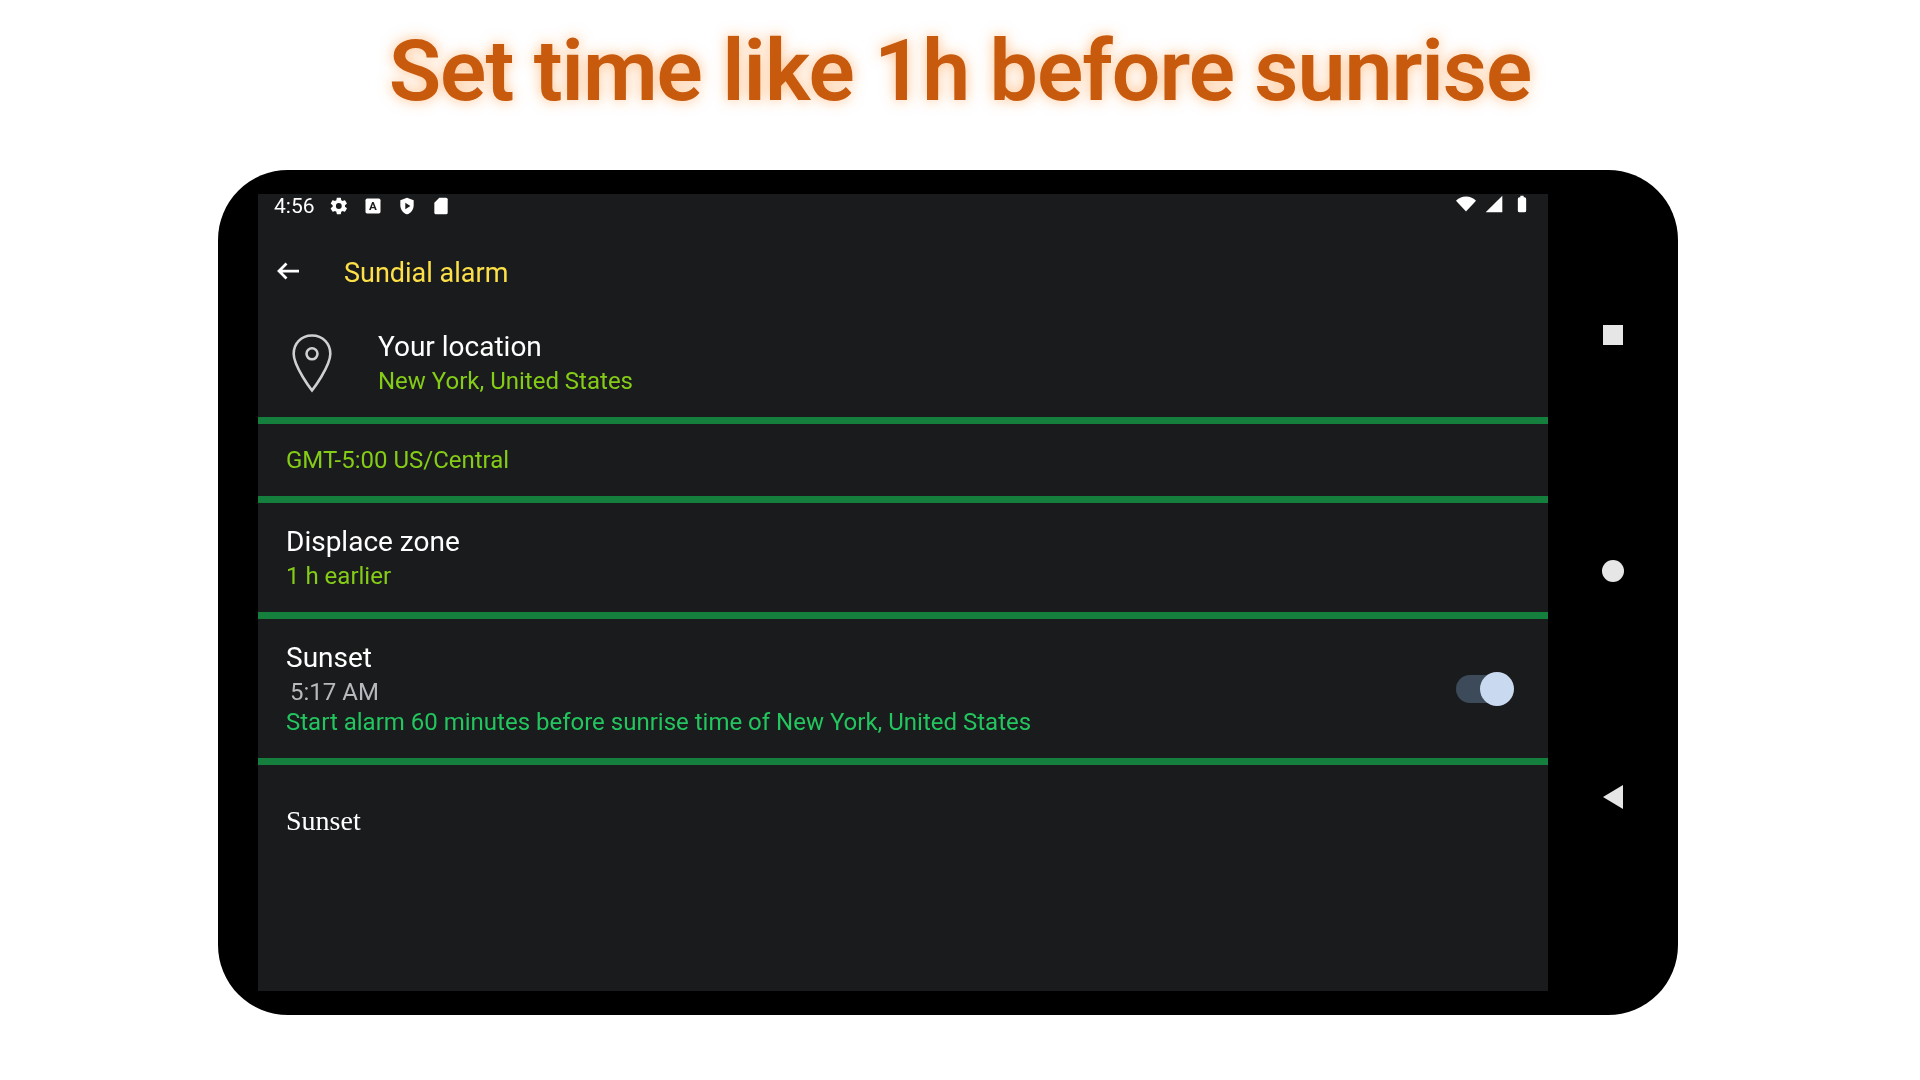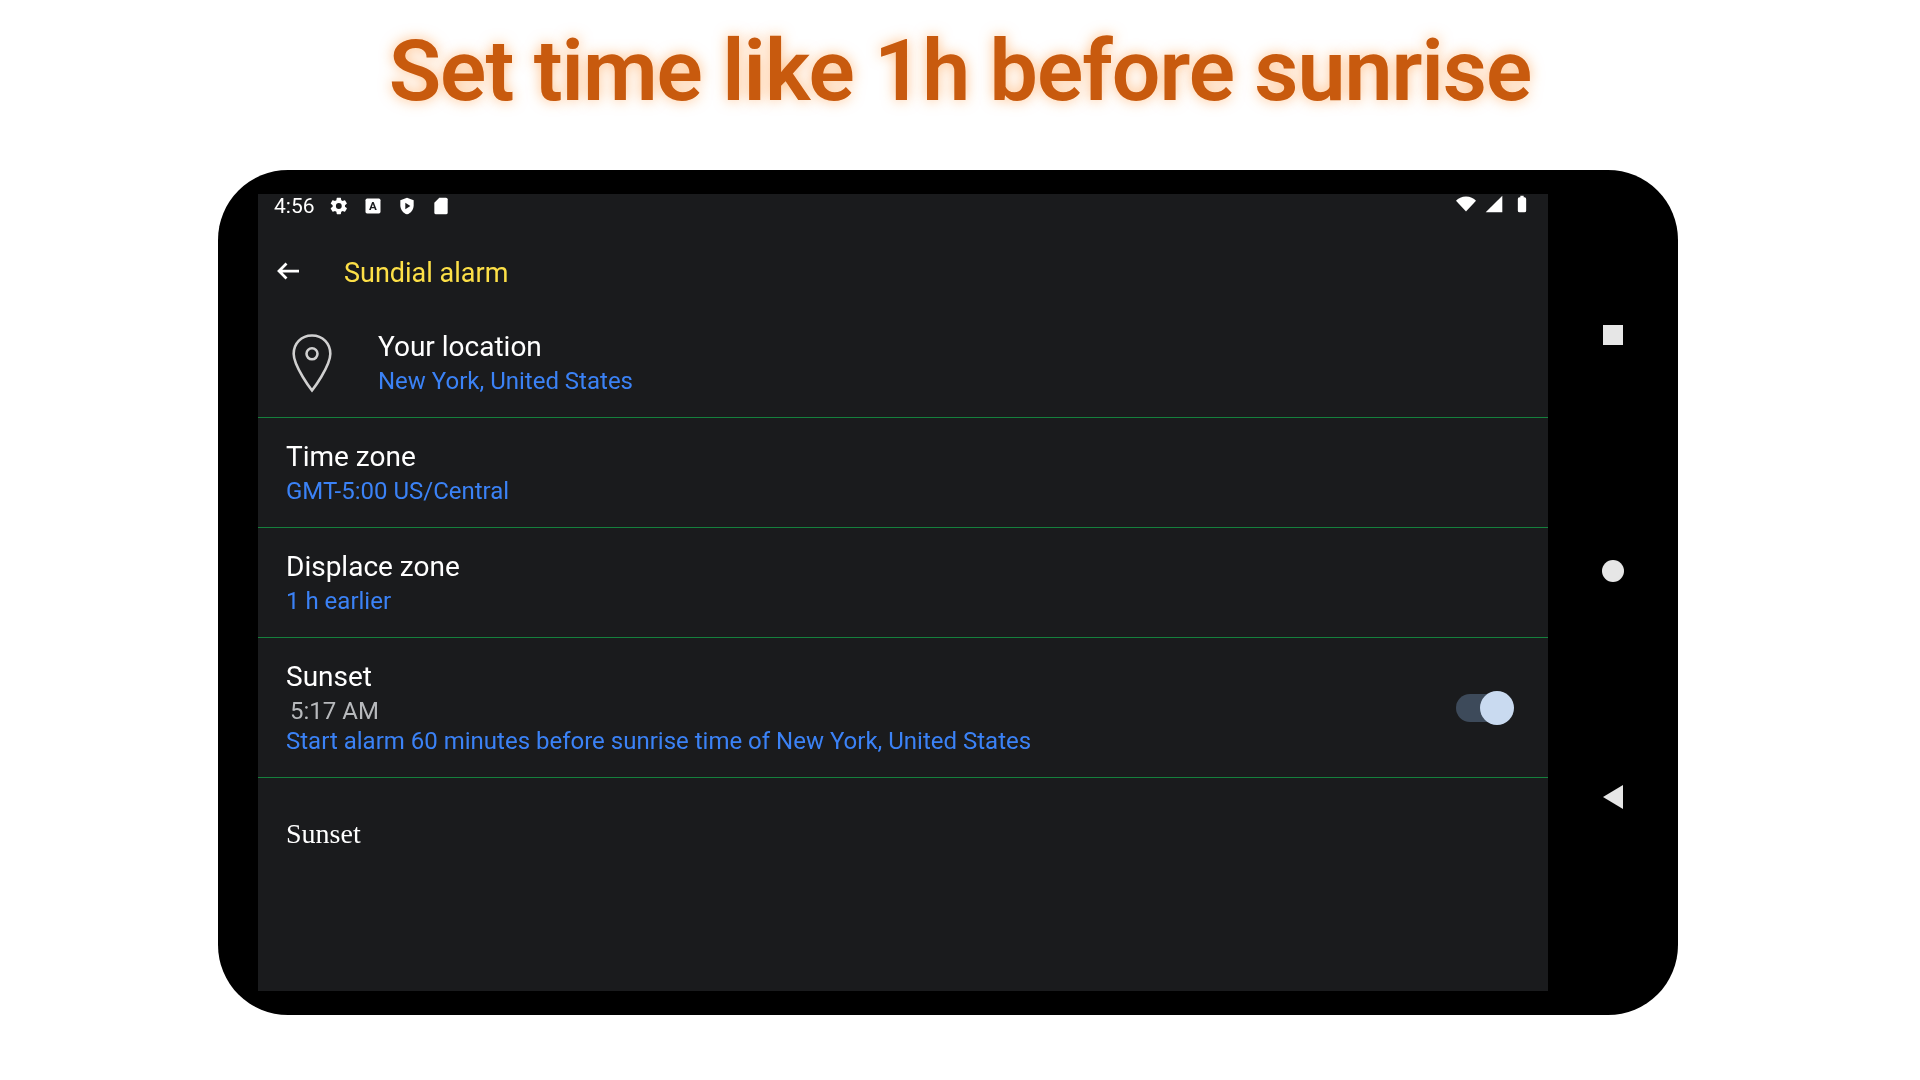--- a/index.html
+++ b/index.html
@@ -97,29 +97,29 @@
   }
   .appbar .back svg { width:30px; height:30px; stroke:#fff; fill:none; stroke-width:2.2; }
   .appbar .title { font-size: 27px; font-weight:400; }
 
   
   .list { }
   .row {
     display:flex;
     align-items:center;
     padding: 22px 28px;
-    border-bottom: 1px solid #15803d;
+    border-bottom: 7px solid #15803d;
     gap: 40px;
   }
   .row .lead-icon { width:52px; display:flex; justify-content:center; }
   .row .lead-icon svg { width:44px; height:60px; stroke:#d0d0d0; fill:none; stroke-width:1.4; }
   .row .texts { flex:1; }
   .row .title   { font-size:28px; color:#fff; margin-bottom:4px; }
-  .row .sub     { font-size:24px; color:#3b82f6; }
-  .row .sub2    { font-size:24px; color:#3b82f6; }
+  .row .sub     { font-size:24px; color:#84cc16; }
+  .row .sub2    { font-size:24px; color:#22c55e; }
   .row .time    { font-size:24px; color:#b7b9bc; margin:4px 0 2px 4px; }
 
   .row.nolead { padding-left: 28px; }
 
   
   .toggle {
     width: 54px; height: 28px;
     background: #3d4a5a;
     border-radius: 14px;
     position: relative;
@@ -216,21 +216,20 @@
         </span>
         <div class="texts">
           <div class="title">Your location</div>
           <div class="sub">New York, United States</div>
         </div>
       </div>
 
       <div class="row nolead">
 
         <div class="texts">
-          <div class="title">Time zone</div>
           <div class="sub">GMT-5:00 US/Central</div>
         </div>
       </div>
 
       <div class="row nolead">
 
         <div class="texts">
           <div class="title">Displace zone</div>
           <div class="sub">1 h earlier</div>
         </div>

